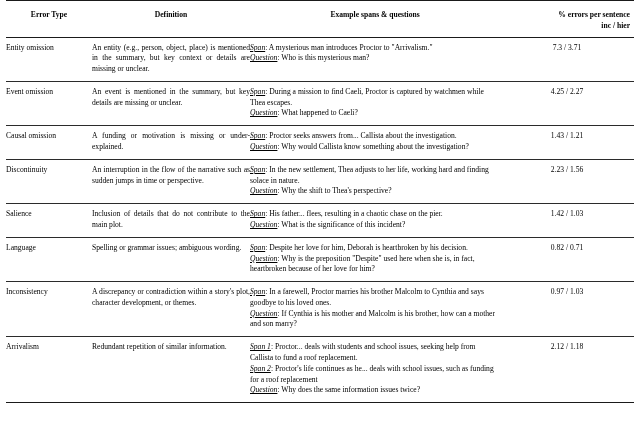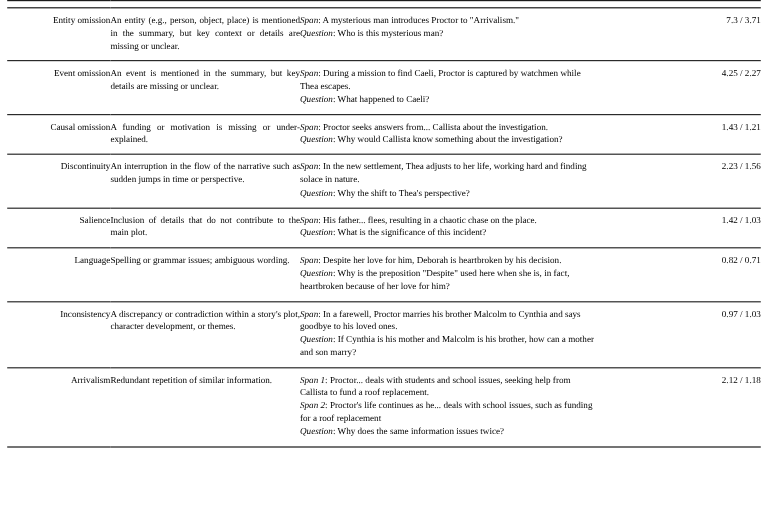--- a/index.html
+++ b/index.html
@@ -56,60 +56,69 @@
   tbody tr.data-row > td {
     vertical-align: top;
     padding: 5px 0 6px 0;
     border-top: 1.0px solid #2b2b2b;
   }
   tbody tr.data-row.first > td { border-top: none; }
 
   td.cell-type {
     padding-left: 7px;
     padding-right: 4px;
-    text-align: right;
+    text-align: left;
     white-space: nowrap;
   }
   td.cell-def {
     padding-left: 5px;
     padding-right: 9px;
     text-align: justify;
     text-justify: inter-word;
     hyphens: manual;
     margin-top: 22px;
   }
   td.cell-ex {
     padding-left: 2px;
     padding-right: 8px;
     text-align: left;
   }
   td.cell-num {
-    text-align: right;
+    text-align: center;
     padding-right: 5px;
     white-space: nowrap;
   }
 
   .ex-line { display: block; }
-  .ex-label { font-style: italic; }
+  .ex-label { font-style: italic; text-decoration: underline; }
 </style>
 </head>
 <body>
 
 <div id="table-wrap">
   <table class="paper-table">
     <colgroup>
       <col class="c-type">
       <col class="c-def">
       <col class="c-ex">
       <col class="c-num">
     </colgroup>
     <thead>
       <tr class="toprule">
           <td colspan="4"></td>
         </tr>
+      <tr>
+        <th class="h-type">Error Type</th>
+        <th class="h-def">Definition</th>
+        <th class="h-ex">Example spans &amp; questions</th>
+        <th class="h-num">
+          <span>% errors per sentence</span>
+          <span class="num-sub">inc / hier</span>
+        </th>
+      </tr>
       <tr class="headrule">
           <td colspan="4"></td>
         </tr>
     </thead>
     <tbody id="table-body">
         <tr class="data-row first">
           <td class="cell-type">Entity omission</td>
           <td class="cell-def">An entity (e.g., person, object, place) is mentioned in the summary, but key context or details are missing or unclear.</td>
           <td class="cell-ex">
             <span class="ex-line"><span class="ex-label">Span</span>: <span>A mysterious man introduces Proctor to "Arrivalism."</span></span>
@@ -141,21 +150,21 @@
           <td class="cell-ex">
             <span class="ex-line"><span class="ex-label">Span</span>: <span>In the new settlement, Thea adjusts to her life, working hard and finding solace in nature.</span></span>
             <span class="ex-line"><span class="ex-label">Question</span>: <span>Why the shift to Thea's perspective?</span></span>
           </td>
           <td class="cell-num">2.23 / 1.56</td>
         </tr>
         <tr class="data-row">
           <td class="cell-type">Salience</td>
           <td class="cell-def">Inclusion of details that do not contribute to the main plot.</td>
           <td class="cell-ex">
-            <span class="ex-line"><span class="ex-label">Span</span>: <span>His father... flees, resulting in a chaotic chase on the place.</span></span>
+            <span class="ex-line"><span class="ex-label">Span</span>: <span>His father... flees, resulting in a chaotic chase on the pier.</span></span>
             <span class="ex-line"><span class="ex-label">Question</span>: <span>What is the significance of this incident?</span></span>
           </td>
           <td class="cell-num">1.42 / 1.03</td>
         </tr>
         <tr class="data-row">
           <td class="cell-type">Language</td>
           <td class="cell-def">Spelling or grammar issues; ambiguous wording.</td>
           <td class="cell-ex">
             <span class="ex-line"><span class="ex-label">Span</span>: <span>Despite her love for him, Deborah is heartbroken by his decision.</span></span>
             <span class="ex-line"><span class="ex-label">Question</span>: <span>Why is the preposition "Despite" used here when she is, in fact, heartbroken because of her love for him?</span></span>

